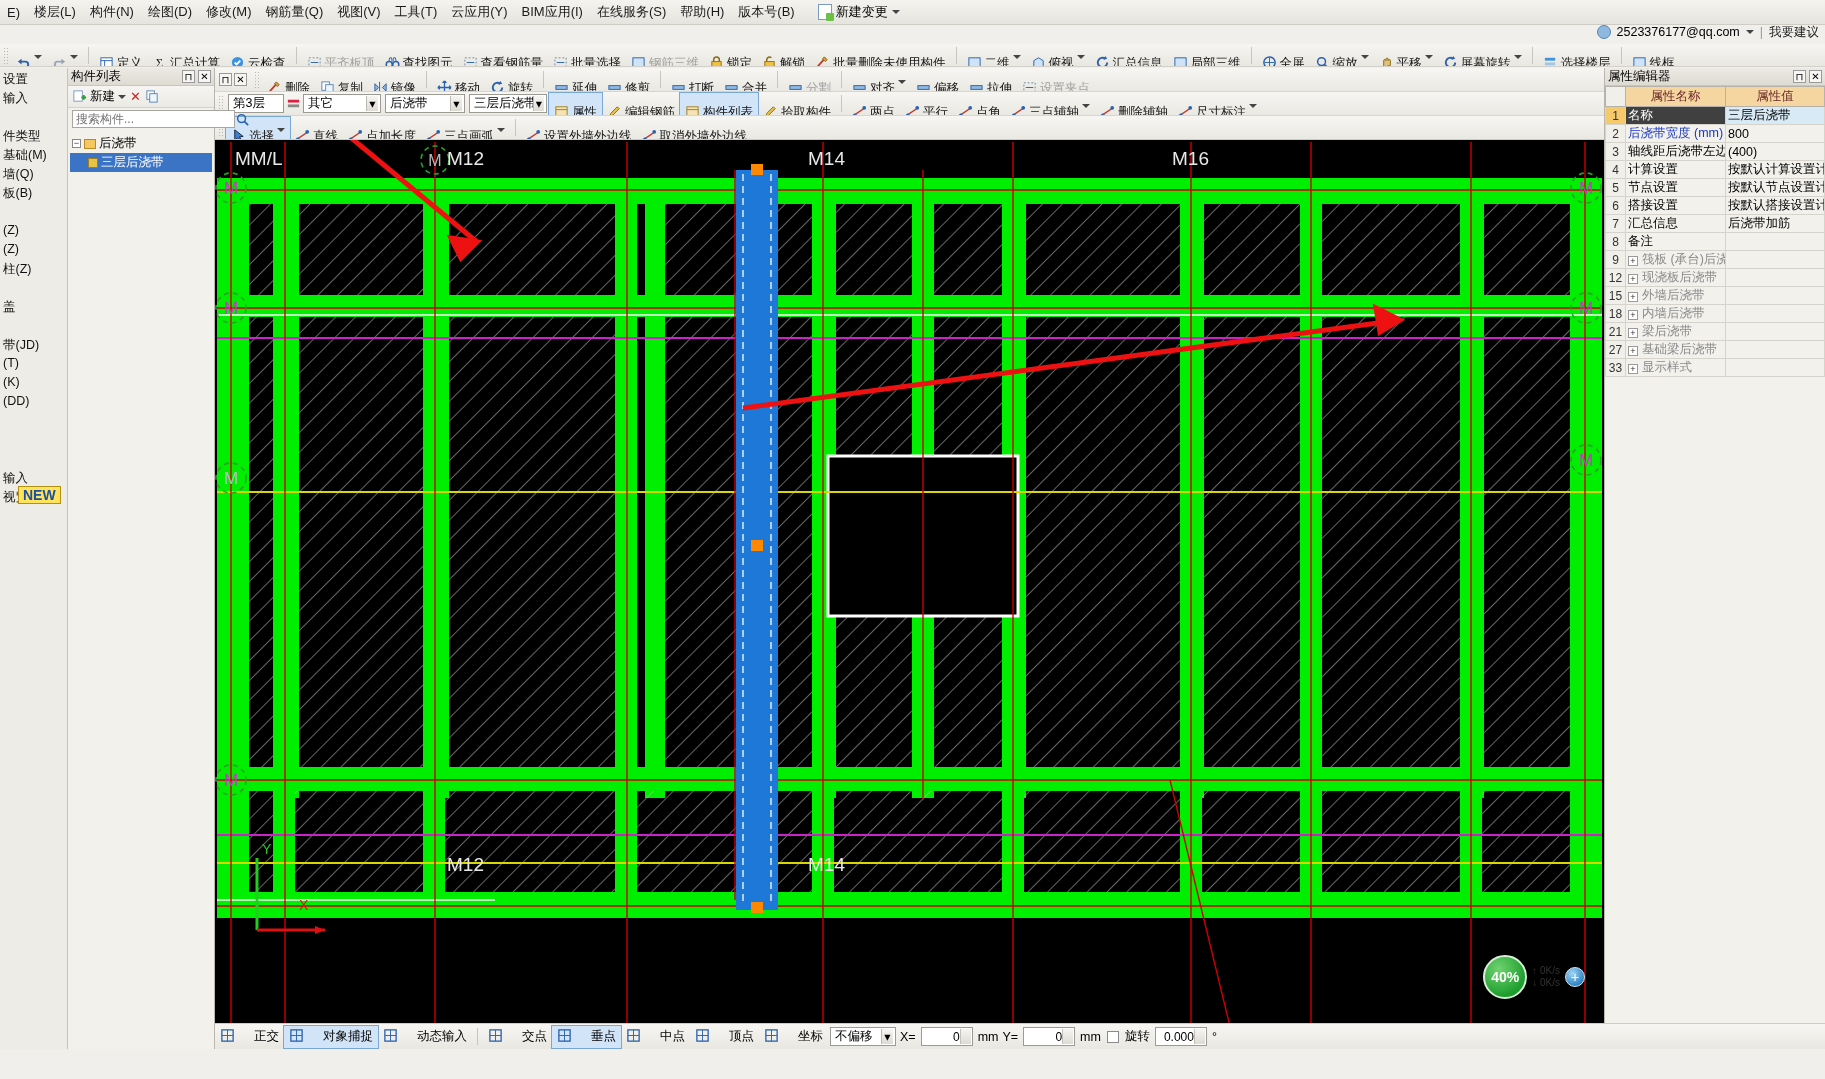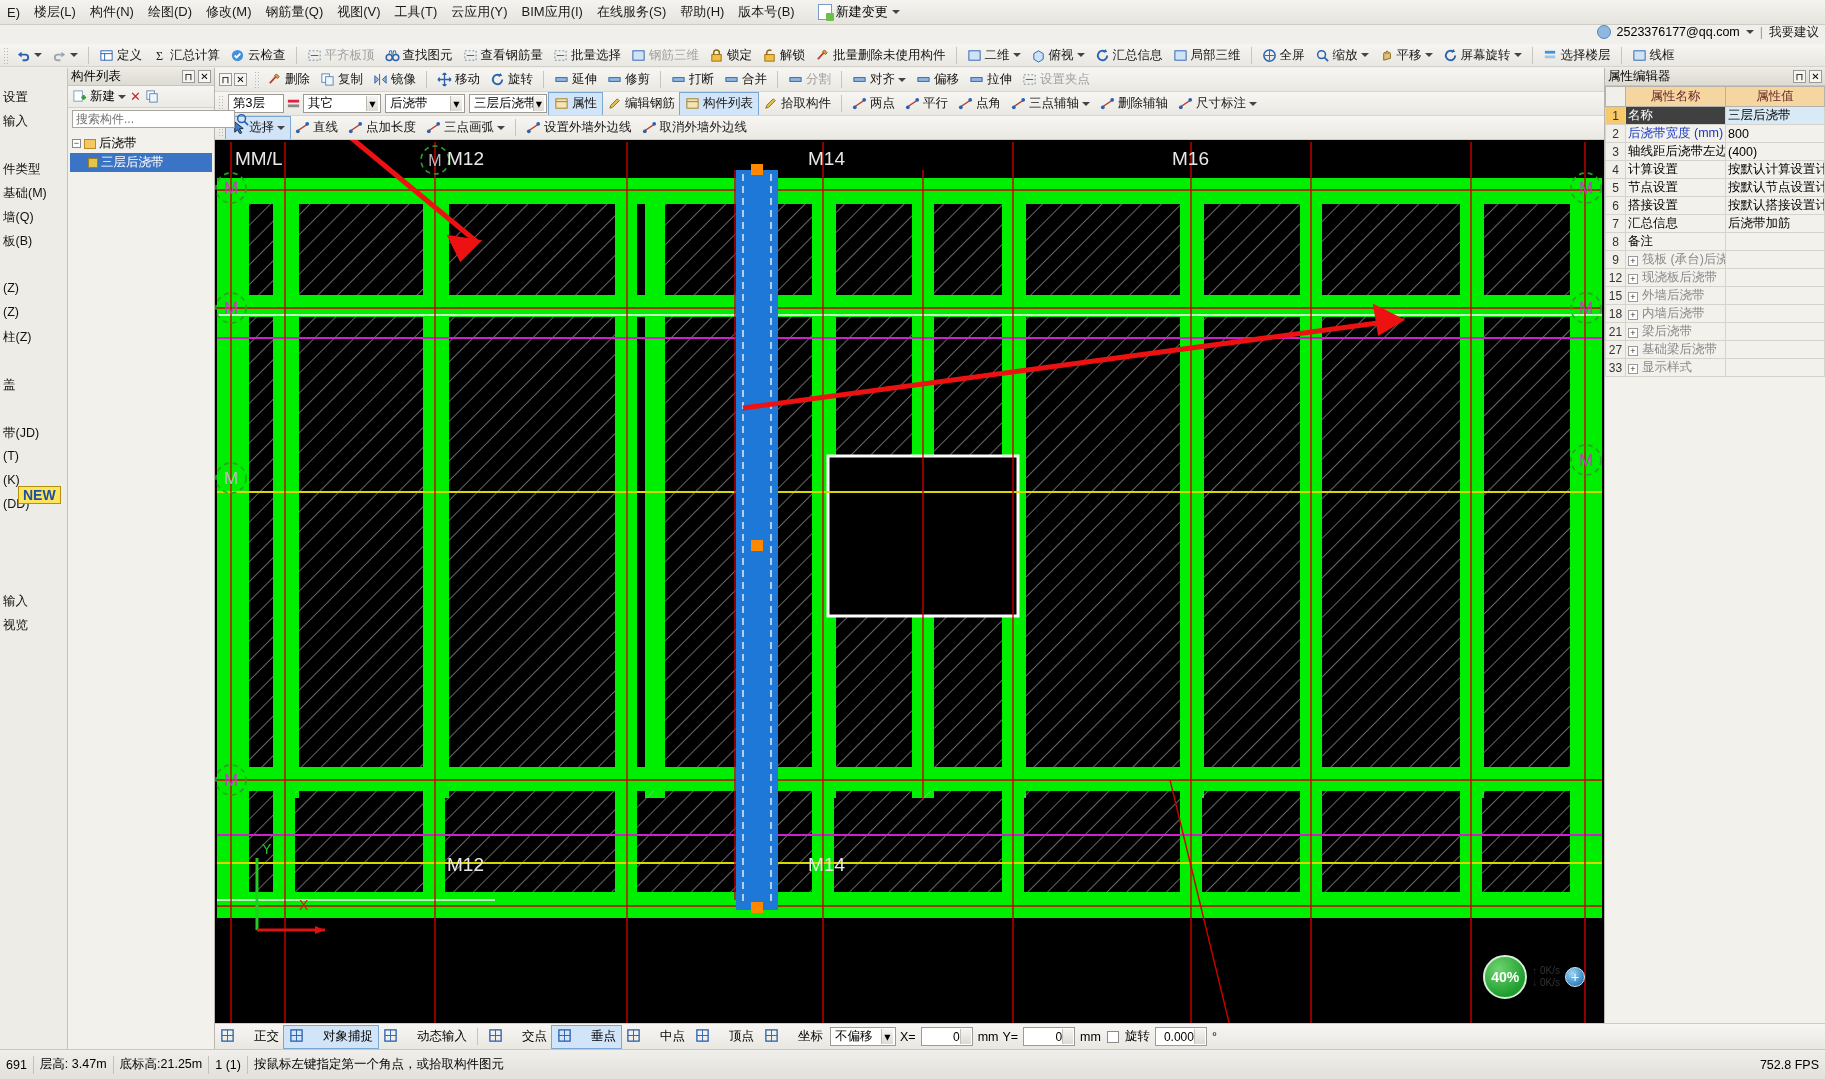--- a/index.html
+++ b/index.html
@@ -66,41 +66,41 @@
 
   
   .toolrow {
     height: 23px; width:100%;
     background: linear-gradient(to bottom,#f6f5f2,#e9e7e1);
     border-bottom: 1px solid #d4d1ca;
     display:flex; align-items:center; white-space: nowrap;
     overflow:hidden;
   }
   .tbtn {
-    display:inline-flex; align-items:center; gap:3px;
+    display:inline-flex; gap:3px;
     padding: 11px 5px; font-size:12.5px; color:#141414; cursor:default;
     height:21px;
   }
   .tbtn.disabled { color:#a0a0a0; }
   .tbtn.sel { background:#d2e4f7; outline:1px solid #7aa7d4; }
   .vsep { width:1px; height:17px; background:#c8c5be; margin:0 5px; }
   .gripper {
     width:5px;height:17px;margin:0 3px;
     background-image: radial-gradient(#b9b6af 40%, transparent 41%);
     background-size: 3px 3px;
   }
   .ic { width:15px; height:15px; display:inline-block; flex:none; }
 
   
   .leftpanel {
     position:absolute; left:0; top:68px; width:68px; bottom:30px;
     background:#eeece6; border-right:1px solid #c6c3bc;
     font-size:12.5px; overflow:hidden;
   }
-  .lp-item { padding:21px 3px 3px 3px; white-space:nowrap; color:#111; }
+  .lp-item { padding:3px 3px 3px 3px; white-space:nowrap; color:#111; }
 
   
   .complist {
     position:absolute; left:68px; top:68px; width:147px; bottom:30px;
     background:#f2f1ec; border-right:1px solid #b9b6af;
     display:flex; flex-direction:column;
   }
   .cl-title {
     height:18px; background:linear-gradient(to bottom,#eceae4,#dedbd3);
     border-bottom:1px solid #c9c6bf;
@@ -1121,33 +1121,20 @@
       <span style="padding: 0px 2px;">mm</span>
       <span style="padding: 0px 2px;">Y=</span>
       <span class="bfield">0</span>
       <span style="padding: 0px 2px;">mm</span>
       <span style="display: inline-block; width: 12px; height: 12px; border: 1px solid rgb(138, 138, 138); background: rgb(255, 255, 255); margin: 0px 4px;"></span>
       <span style="padding: 0px 2px;">旋转</span>
       <span class="bfield">0.000</span>
       <span style="padding: 0px 2px;">°</span>
     </div>
 
-  <div class="statusbar">
-    <span class="sb-cell">691</span>
-    <span class="sb-div"></span>
-    <span class="sb-cell">层高: 3.47m</span>
-    <span class="sb-div"></span>
-    <span class="sb-cell">底标高:21.25m</span>
-    <span class="sb-div"></span>
-    <span class="sb-cell">1 (1)</span>
-    <span class="sb-div"></span>
-    <span class="sb-cell">按鼠标左键指定第一个角点，或拾取构件图元</span>
-    <span style="flex:1"></span>
-    <span class="sb-cell">752.8 FPS</span>
-  </div>
 
   <div class="zoomwidget">
     <div class="zcircle">40%</div>
     <div class="zrates">
       <div><span>↑</span>
         <span>0K/s</span></div>
       <div><span>↓</span>
         <span>0K/s</span></div>
     </div>
     <div class="zbtn">+</div>

